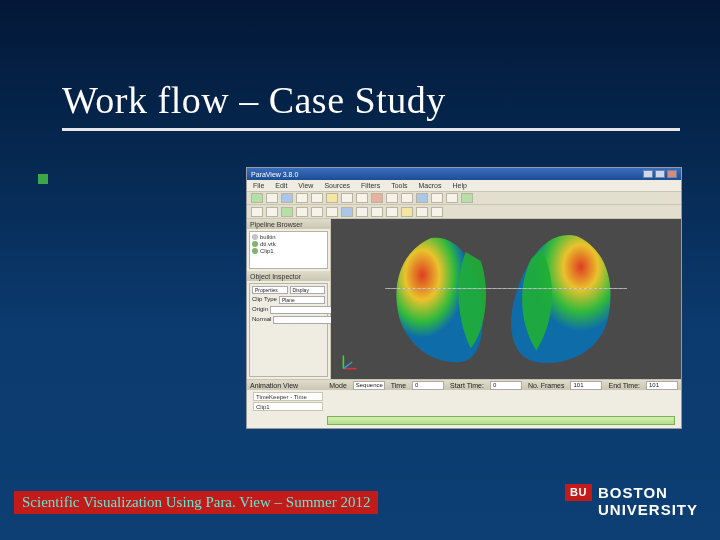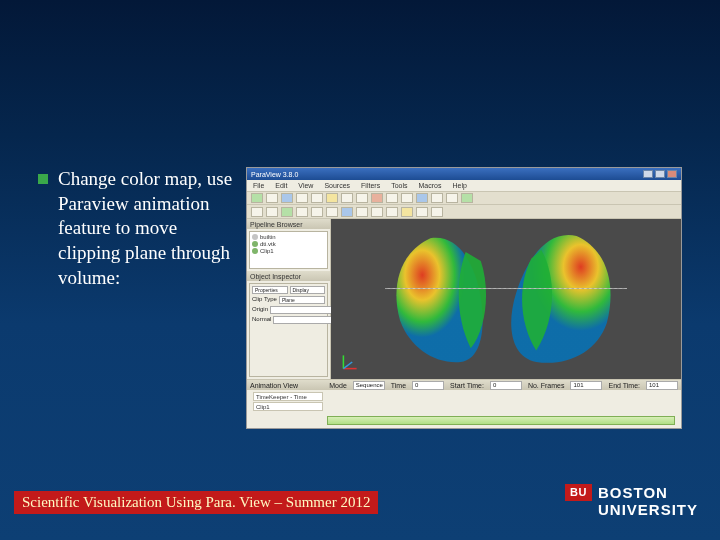--- a/index.html
+++ b/index.html
@@ -61,41 +61,43 @@
   .pv-bottom { height:50px; background:#efede2; border-top:1px solid #c9c5b2; }
   .anim-hd { height:10px; background:linear-gradient(#dfdccb,#cac6b3); padding:0 3px; display:flex; align-items:center; justify-content:space-between; font-size:7px; }
   .anim-controls { display:flex; align-items:center; gap:6px; }
   .anim-field { height:9px; width:32px; border:1px solid #aaa; background:#fff; font-size:6px; padding:0 2px; display:inline-flex; align-items:center; }
   .anim-track { margin:4px 6px 0 80px; height:9px; background:linear-gradient(#d7eeb6,#b0df86); border:1px solid #7faf55; }
   .anim-rows { display:flex; font-size:6px; color:#333; padding:2px 6px 0 6px; gap:8px; }
   .anim-leftcol { width:70px; }
   .anim-leftcol div { height:9px; border:1px solid #c9c5b2; background:#fff; margin-bottom:1px; display:flex; align-items:center; padding:0 2px; }
   .footer-strip {
     position:absolute; left:14px; bottom:26px;
-    background:#c31a1a; color:#fef9c3; font-size:15px;
+    background:#c31a1a; color:#5eead4; font-size:15px;
     padding:3px 8px;
   }
   .bu-logo {
     position:absolute; right:22px; bottom:22px;
     display:flex; align-items:flex-start; gap:6px;
   }
   .bu-box { background:#c31a1a; color:#fff; font-weight:bold; font-family:Arial,sans-serif; font-size:11px; padding:3px 5px; letter-spacing:0.5px; line-height:1; }
   .bu-word { color:#fff; font-family:Arial,sans-serif; font-size:15px; letter-spacing:1px; font-weight:bold; text-align:left; line-height:1.15; }
 </style>
 </head>
 <body>
 
 <div class="slide">
 
+  <div class="title-wrap">
+    <div class="title">Work flow – Case Study</div>
+  </div>
 
   <div class242="" class="body">
     <div class="bullet-col">
       <div class="bullet-item">
         <div class="bullet-dot"></div>
-        <div class="bullet-text">Change color map, use Paraview animation feature to move clipping plane through volume:</div>
       </div>
     </div>
 
     <div class="shot-col">
       <div class="pv">
 
         <div class="pv-titlebar">
           <span>ParaView 3.8.0</span>
           <div class="pv-winbtns">
             <div class="pv-winbtn"></div>

